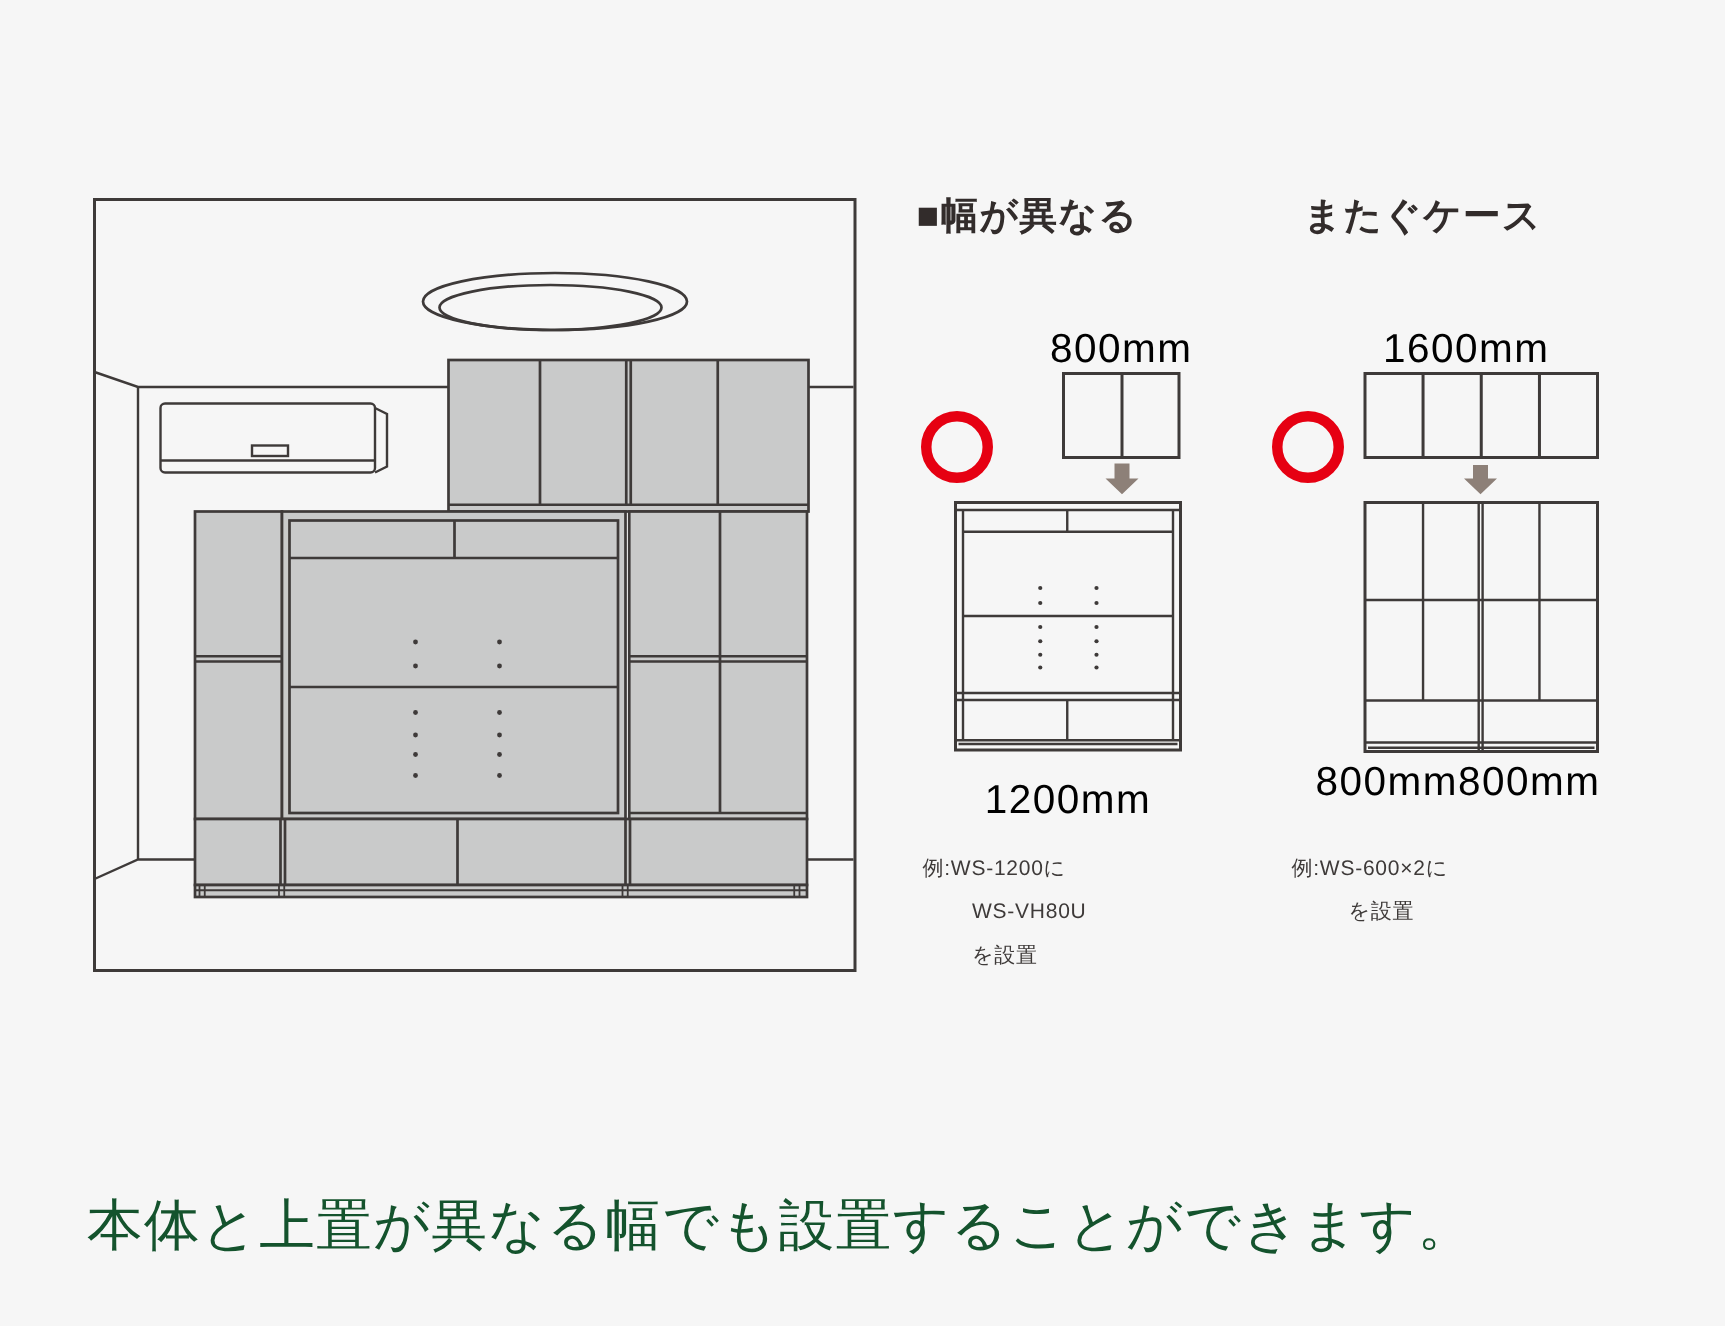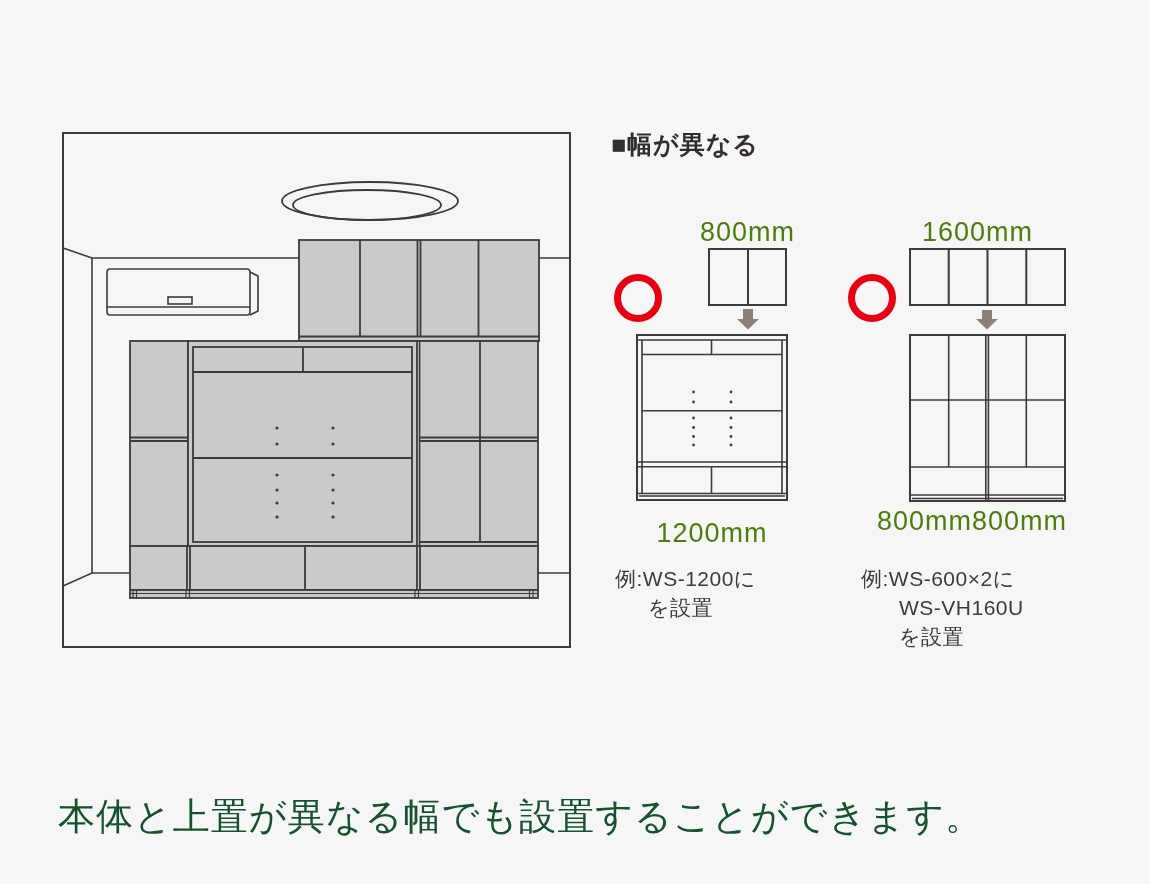--- a/index.html
+++ b/index.html
@@ -10,26 +10,26 @@
     color:#3e3a39;
   }
   .abs{position:absolute;}
   svg{display:block;overflow:visible;}
   .case-header{
     font-size:25px;line-height:31px;font-weight:700;
     letter-spacing:1px;color:#322c2b;white-space:nowrap;
   }
   .case-header .line2{display:block;padding-left:35px;}
   .dim-label{
-    font-size:27px;font-weight:400;letter-spacing:1px;color:#4d7c0f;
+    font-size:27px;font-weight:400;letter-spacing:1px;color:#000000;
     text-align:center;white-space:nowrap;
   }
   .dim-pair{display:flex;justify-content:space-between;}
   .example{
-    font-size:21px;line-height:29px;font-weight:400;color:#3e3a39;
+    font-size:14px;line-height:29px;font-weight:400;color:#3e3a39;
     white-space:nowrap;letter-spacing:0.5px;
   }
   .example .cont{display:block;}
   .caption{
     font-size:37px;font-weight:500;color:#14532d;letter-spacing:1px;
     white-space:nowrap;
   }
   .stroke{stroke:#3e3a39;fill:none;}
   .fillgray{fill:#c9caca;stroke:#3e3a39;}
 </style>
@@ -145,24 +145,26 @@
       <circle cx="693.5" cy="445" r="1.4"></circle>
         <circle cx="731" cy="445" r="1.4"></circle>
     </g>
   </g>
 </svg>
 
 <div class="abs dim-label" style="left:587px;top:518px;width:250px;">1200mm</div>
 
 <div class="abs example" style="left:615px;top:564px;">
   <span>例:WS-1200に</span>
+  <span class="cont" style="padding-left:33px;">WS-VH80U</span>
   <span class="cont" style="padding-left:33px;">を設置</span>
 </div>
 
 <div class="abs case-header" style="left:834px;top:129px;">
+  <span class="line2">またぐケース</span>
 </div>
 
 <div class="abs dim-label" style="left:850px;top:217px;width:255px;">1600mm</div>
 
 <svg class="abs" style="left:838px;top:238px;" width="242" height="267" viewBox="838 238 242 267">
 
   <circle cx="872" cy="298" r="20.5" fill="none" stroke="#e60012" stroke-width="7"></circle>
 
   <g class="stroke" stroke-width="2">
     <rect x="910" y="249" width="155" height="56"></rect>
@@ -181,17 +183,16 @@
   </g>
 </svg>
 
 <div class="abs dim-pair dim-label" style="left:877px;top:506px;width:188px;">
   <span>800mm</span>
   <span>800mm</span>
 </div>
 
 <div class="abs example" style="left:861px;top:564px;">
   <span>例:WS-600×2に</span>
-  <span class="cont" style="padding-left:38px;">WS-VH160U</span>
   <span class="cont" style="padding-left:38px;">を設置</span>
 </div>
 
 <div class="abs caption" style="left:58px;top:792px;">本体と上置が異なる幅でも設置することができます。</div>
 
 </body></html>

